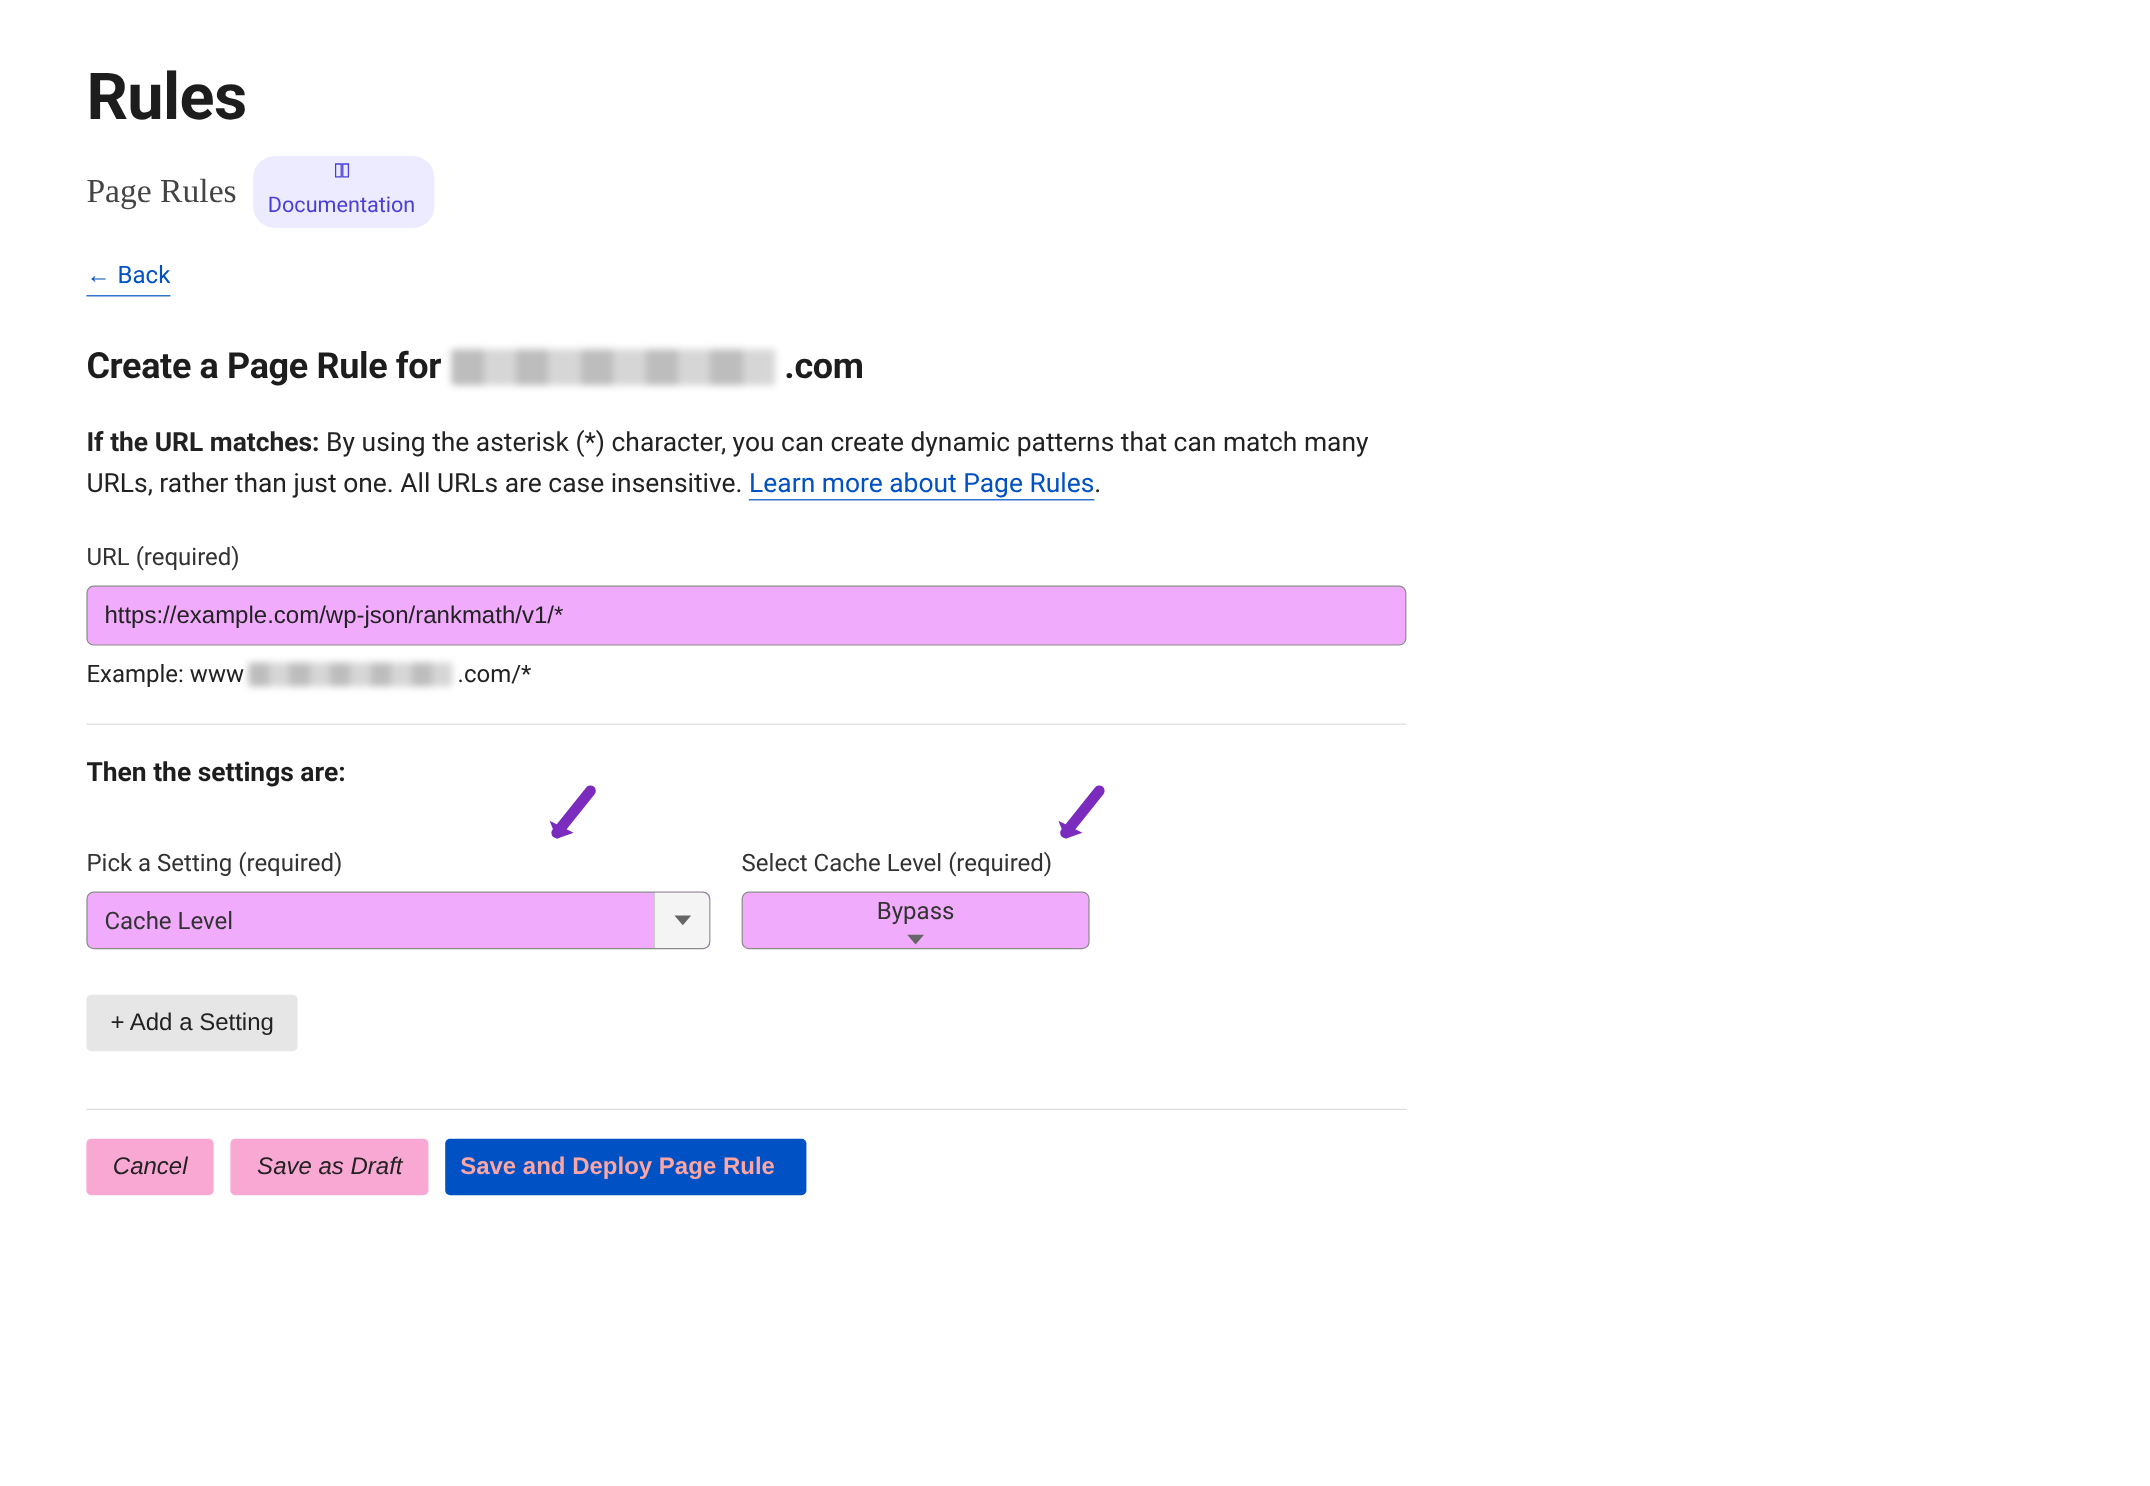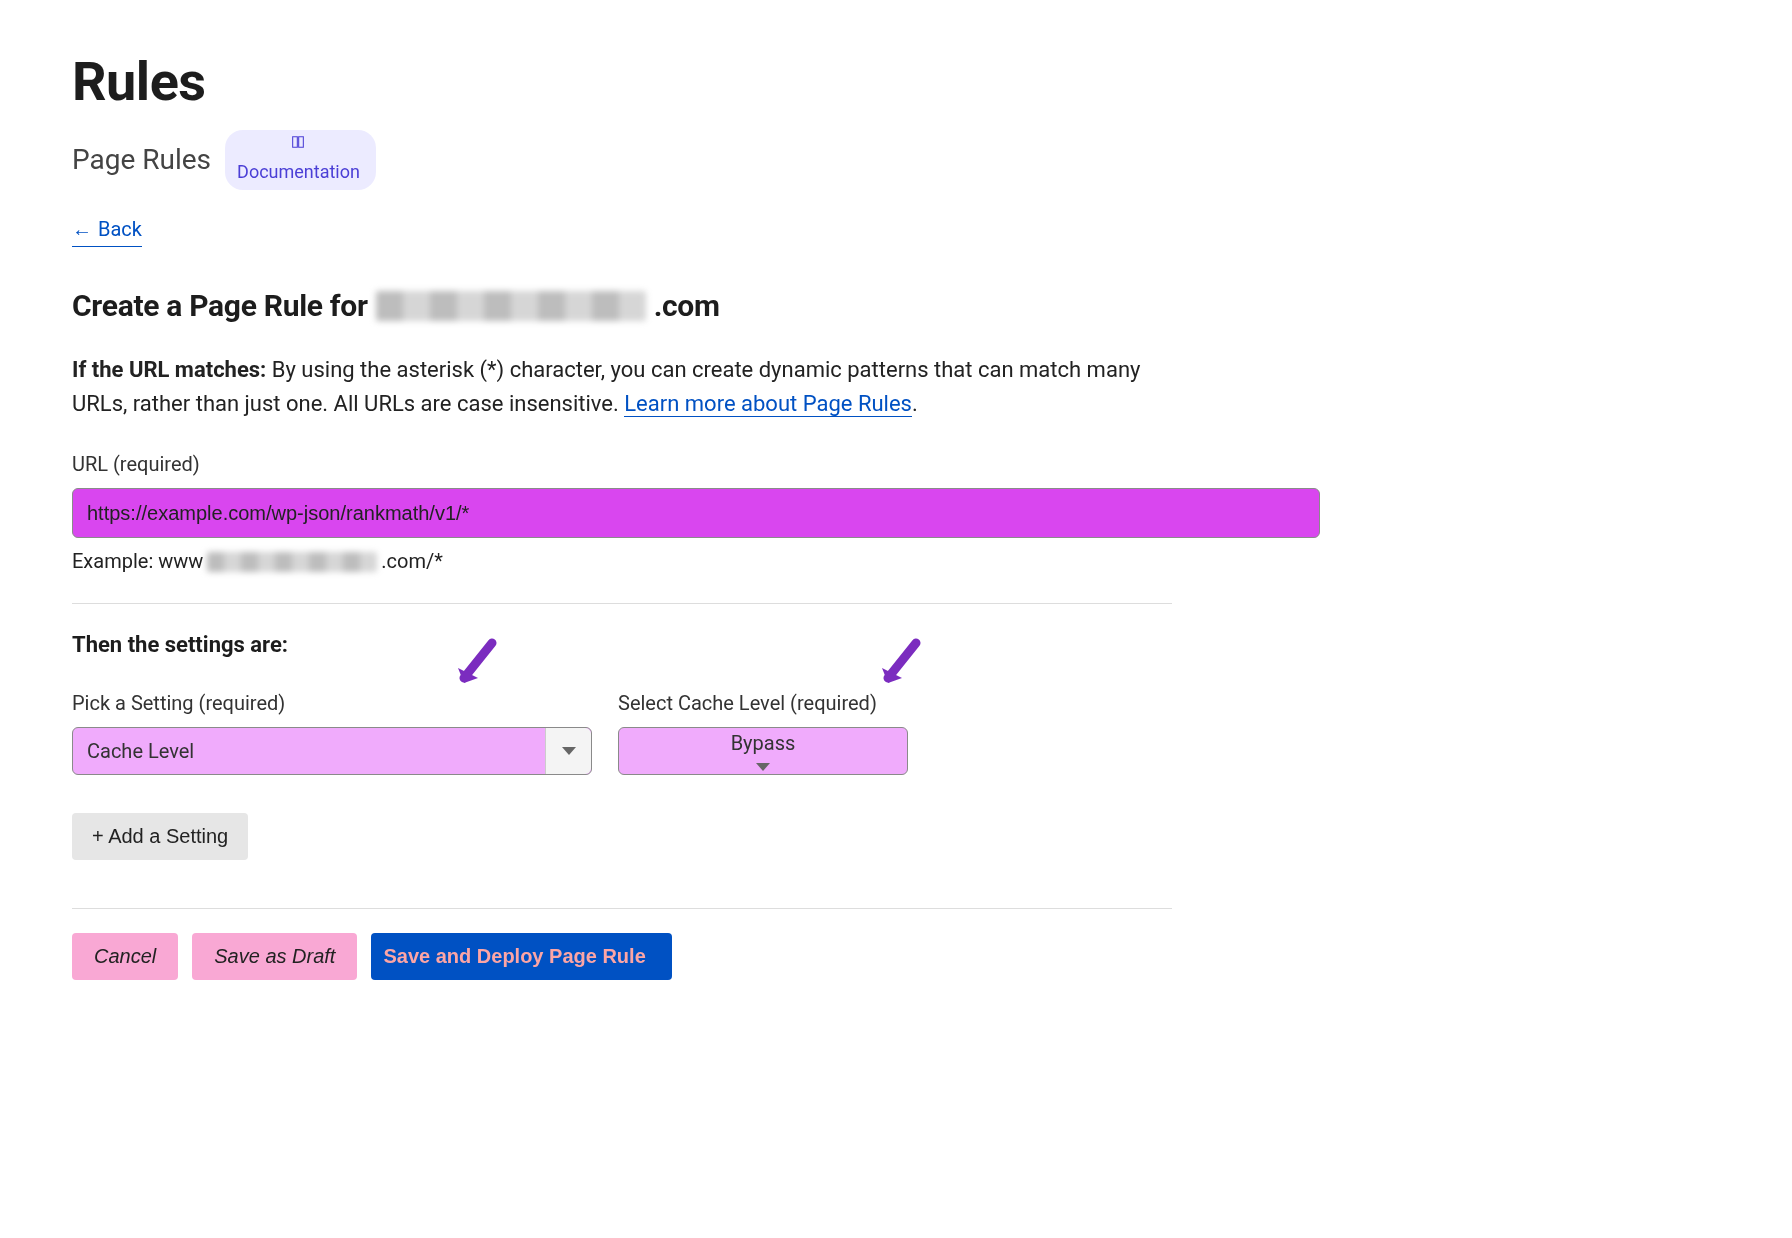--- a/index.html
+++ b/index.html
@@ -21,20 +21,21 @@
   .subtitle-row {
     display: flex;
     align-items: center;
     gap: 14px;
     margin-bottom: 24px;
   }
   .subtitle {
     font-size: 28px;
     font-weight: 400;
     color: #444;
+    font-family: Liberation Serif, serif;
   }
   .doc-pill {
     display: inline-flex;
     align-items: center;
     gap: 8px;
     background: #ecebff;
     color: #4b3fd6;
     font-size: 18px;
     font-weight: 400;
     padding: 4px 16px 4px 12px;
@@ -87,29 +88,29 @@
     color: #0051c3;
     text-decoration: none;
     border-bottom: 1.5px solid #0051c3;
   }
   .field-label {
     font-size: 20px;
     color: #333;
     margin-bottom: 8px;
   }
   .text-input {
-    width: 1248px;
+    width: 1100px;
     max-width: 100%;
     height: 50px;
     border: 1px solid #8a8a8a;
     border-radius: 6px;
     font-size: 20px;
     padding: 0 14px;
     color: #222;
-    background: #d946ef;
+    background: #f0abfc;
   }
   .hint {
     font-size: 20px;
     color: #222;
     margin-top: 8px;
     display: flex;
     align-items: center;
     gap: 0px;
   }
   .divider {
@@ -123,21 +124,21 @@
     font-weight: 700;
     margin-bottom: 26px;
   }
   .settings-row {
     display: flex;
     gap: 26px;
     align-items: flex-end;
     margin-bottom: 38px;
     position: relative;
   }
-  .setting-col { position: relative; }
+  .setting-col { position: relative; margin-top: 16px; }
   .select {
     height: 48px;
     border: 1px solid #8a8a8a;
     border-radius: 6px;
     background: #f0abfc;
     display: flex;
     align-items: center;
     cursor: pointer;
     font-size: 20px;
     color: #333;

